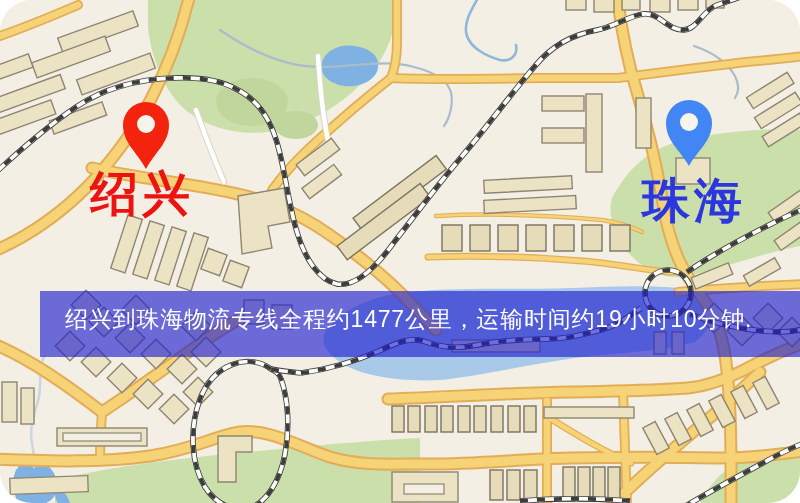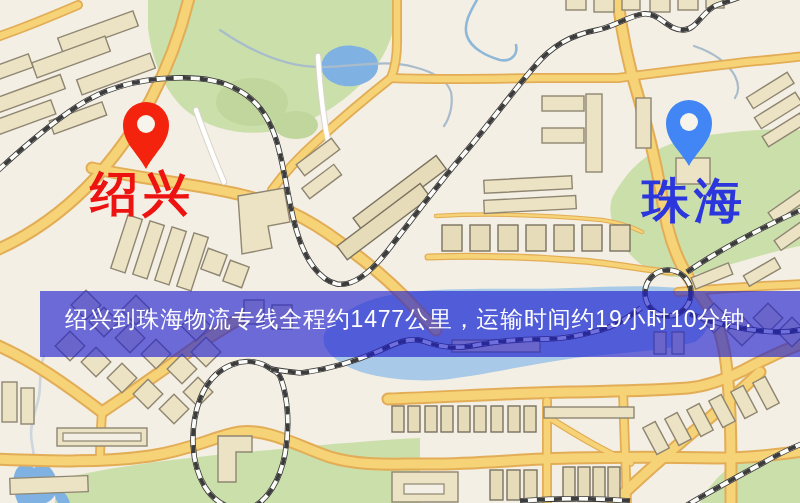--- a/index.html
+++ b/index.html
@@ -1,17 +1,17 @@
 <!DOCTYPE html>
 <html><head>
 <meta charset="utf-8">
 <style>
   html,body { margin:0; padding:0; background:#ffffff; }
   body { width:800px; height:503px; font-family:"Liberation Sans","DejaVu Sans",sans-serif; }
-  .stage { position:relative; width:800px; height:503px; overflow:hidden; background:#f4efe4; }
+  .stage { position:relative; width:800px; height:503px; overflow:hidden; background:#f4efe4;border-radius:32px; }
   .stage svg { position:absolute; left:0; top:0; display:block; }
 
   
   .park   { fill:#cbdfab; }
   .park2  { fill:#c0d69c; }
   .water  { fill:#7fb2e2; }
   .water2 { fill:#a8c9e7; }
   .stream { fill:none; stroke:#a9bccb; stroke-width:2.2; stroke-linecap:round; }
   .stream.blue { stroke:#8fb8d8; stroke-width:2.6; }
   .stream.pale { stroke:#ccd6dc; stroke-width:2.6; }

